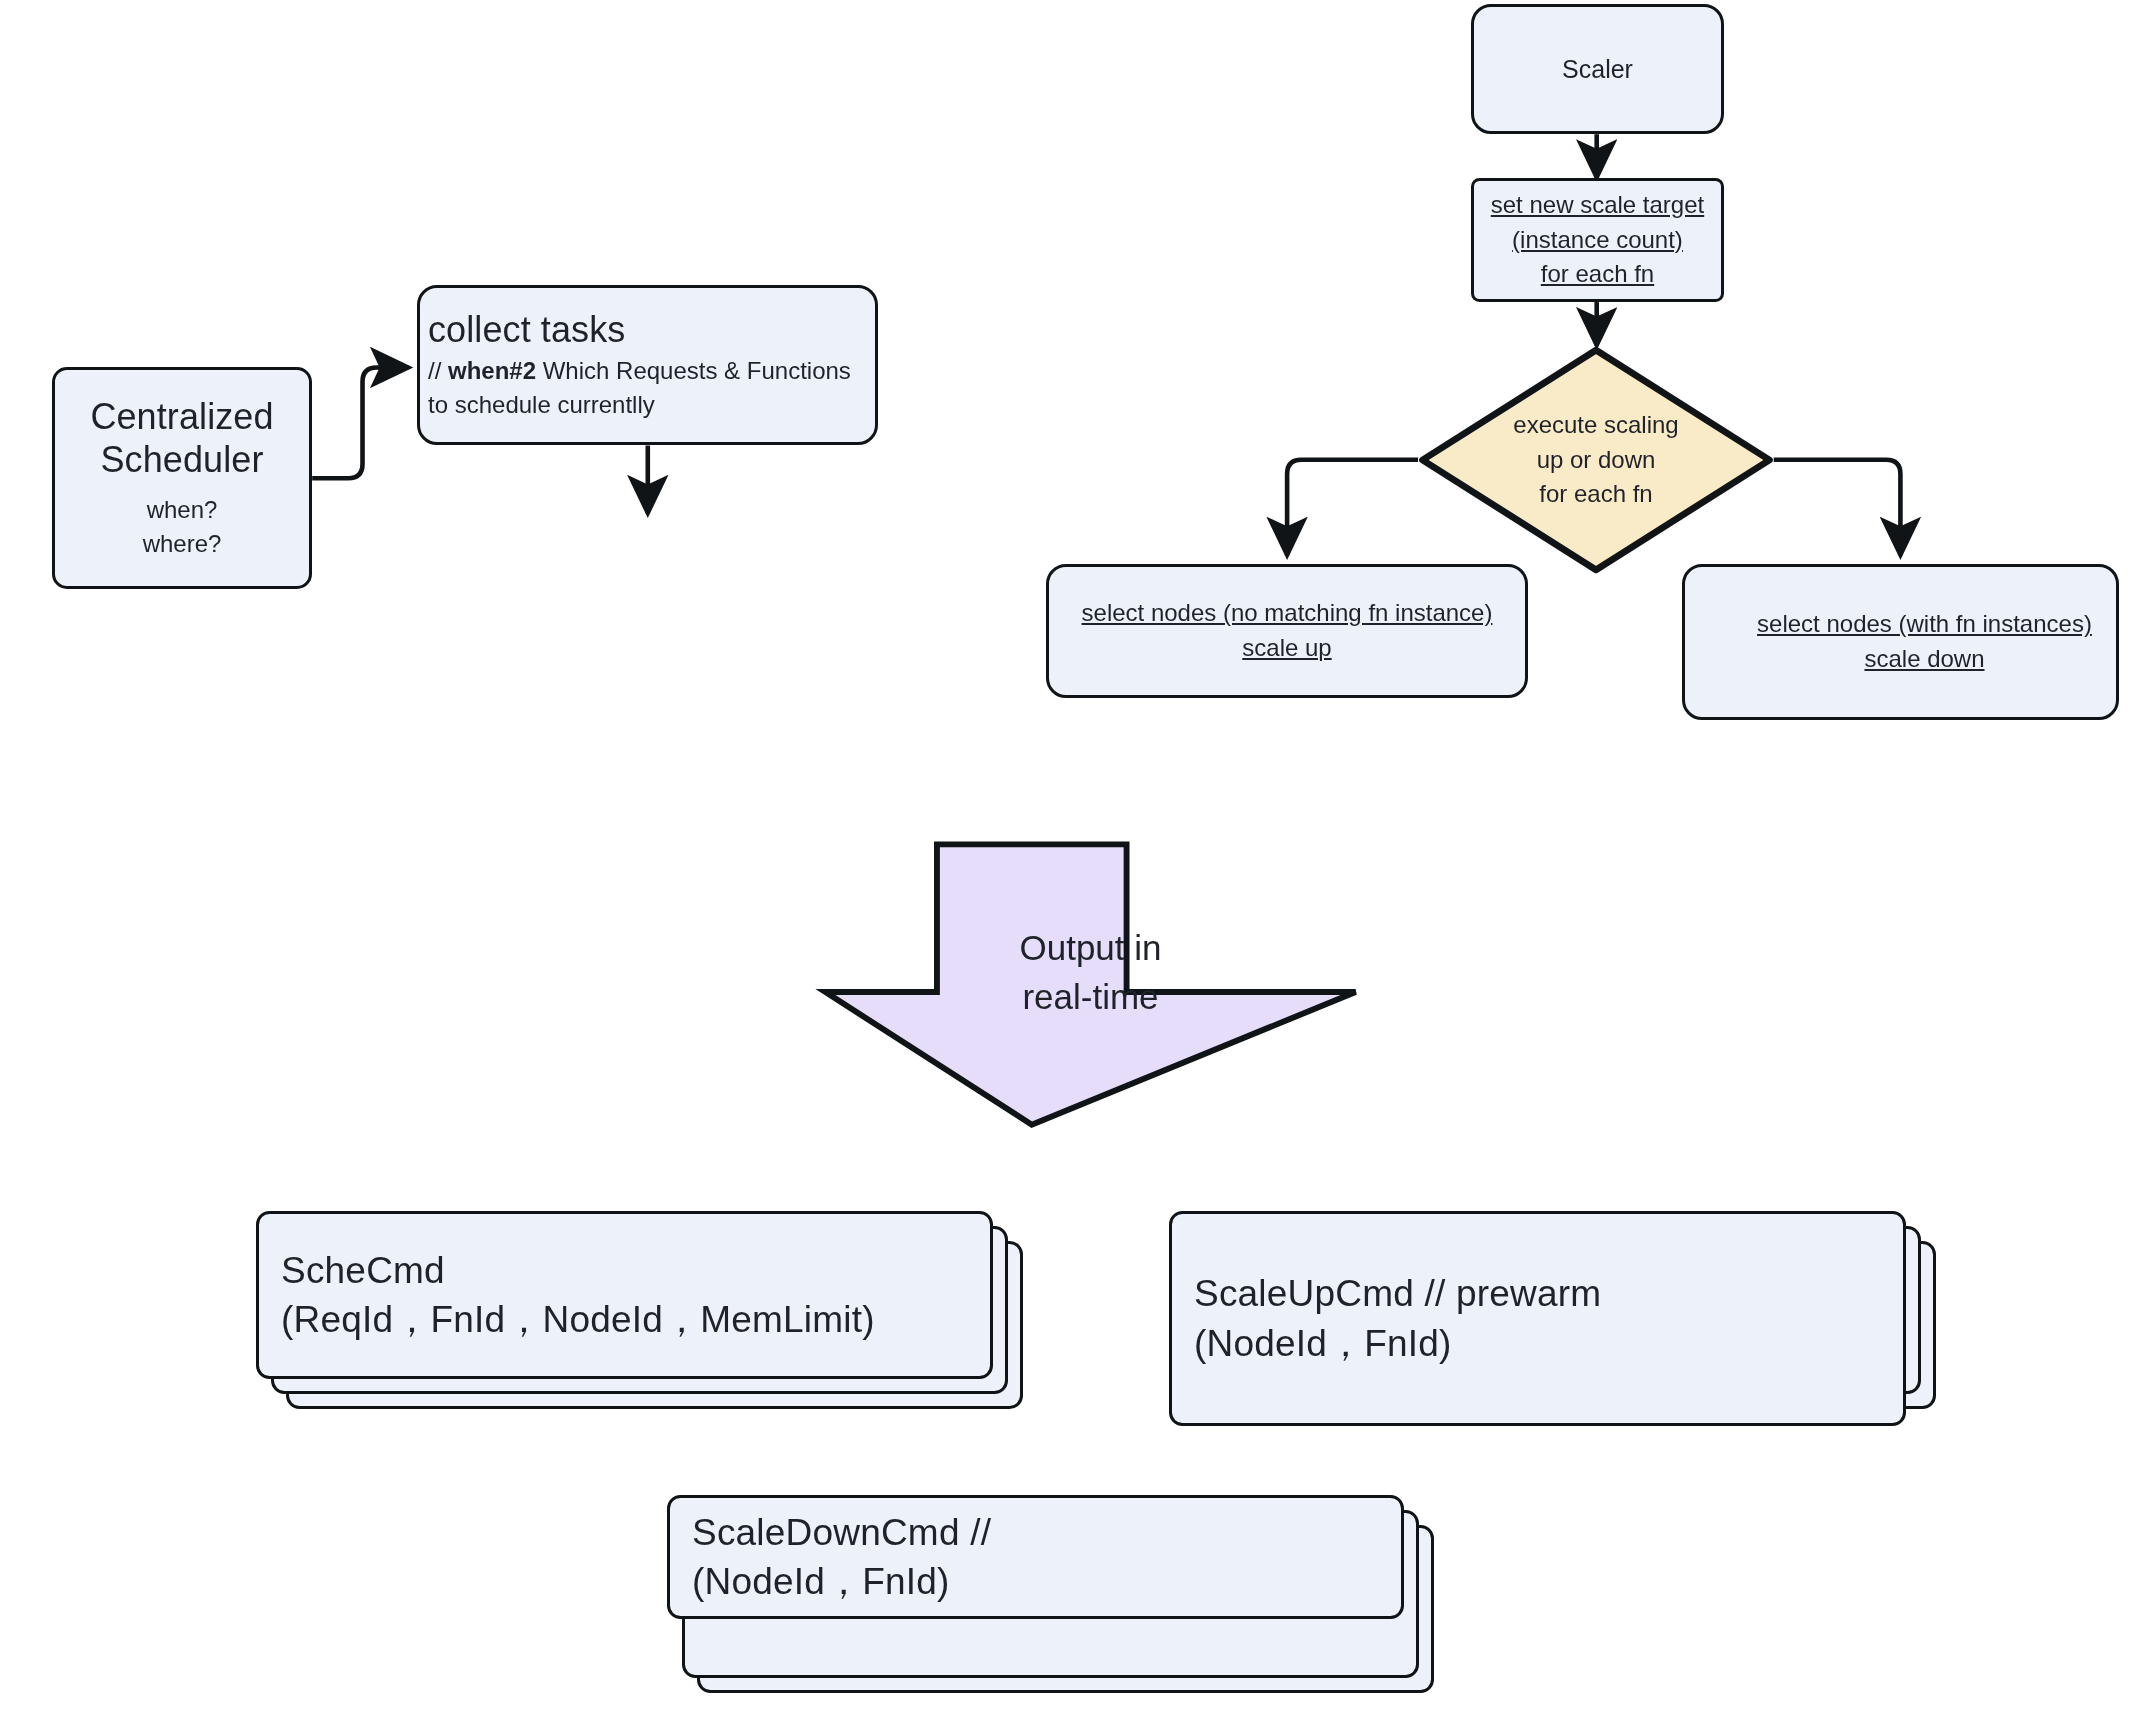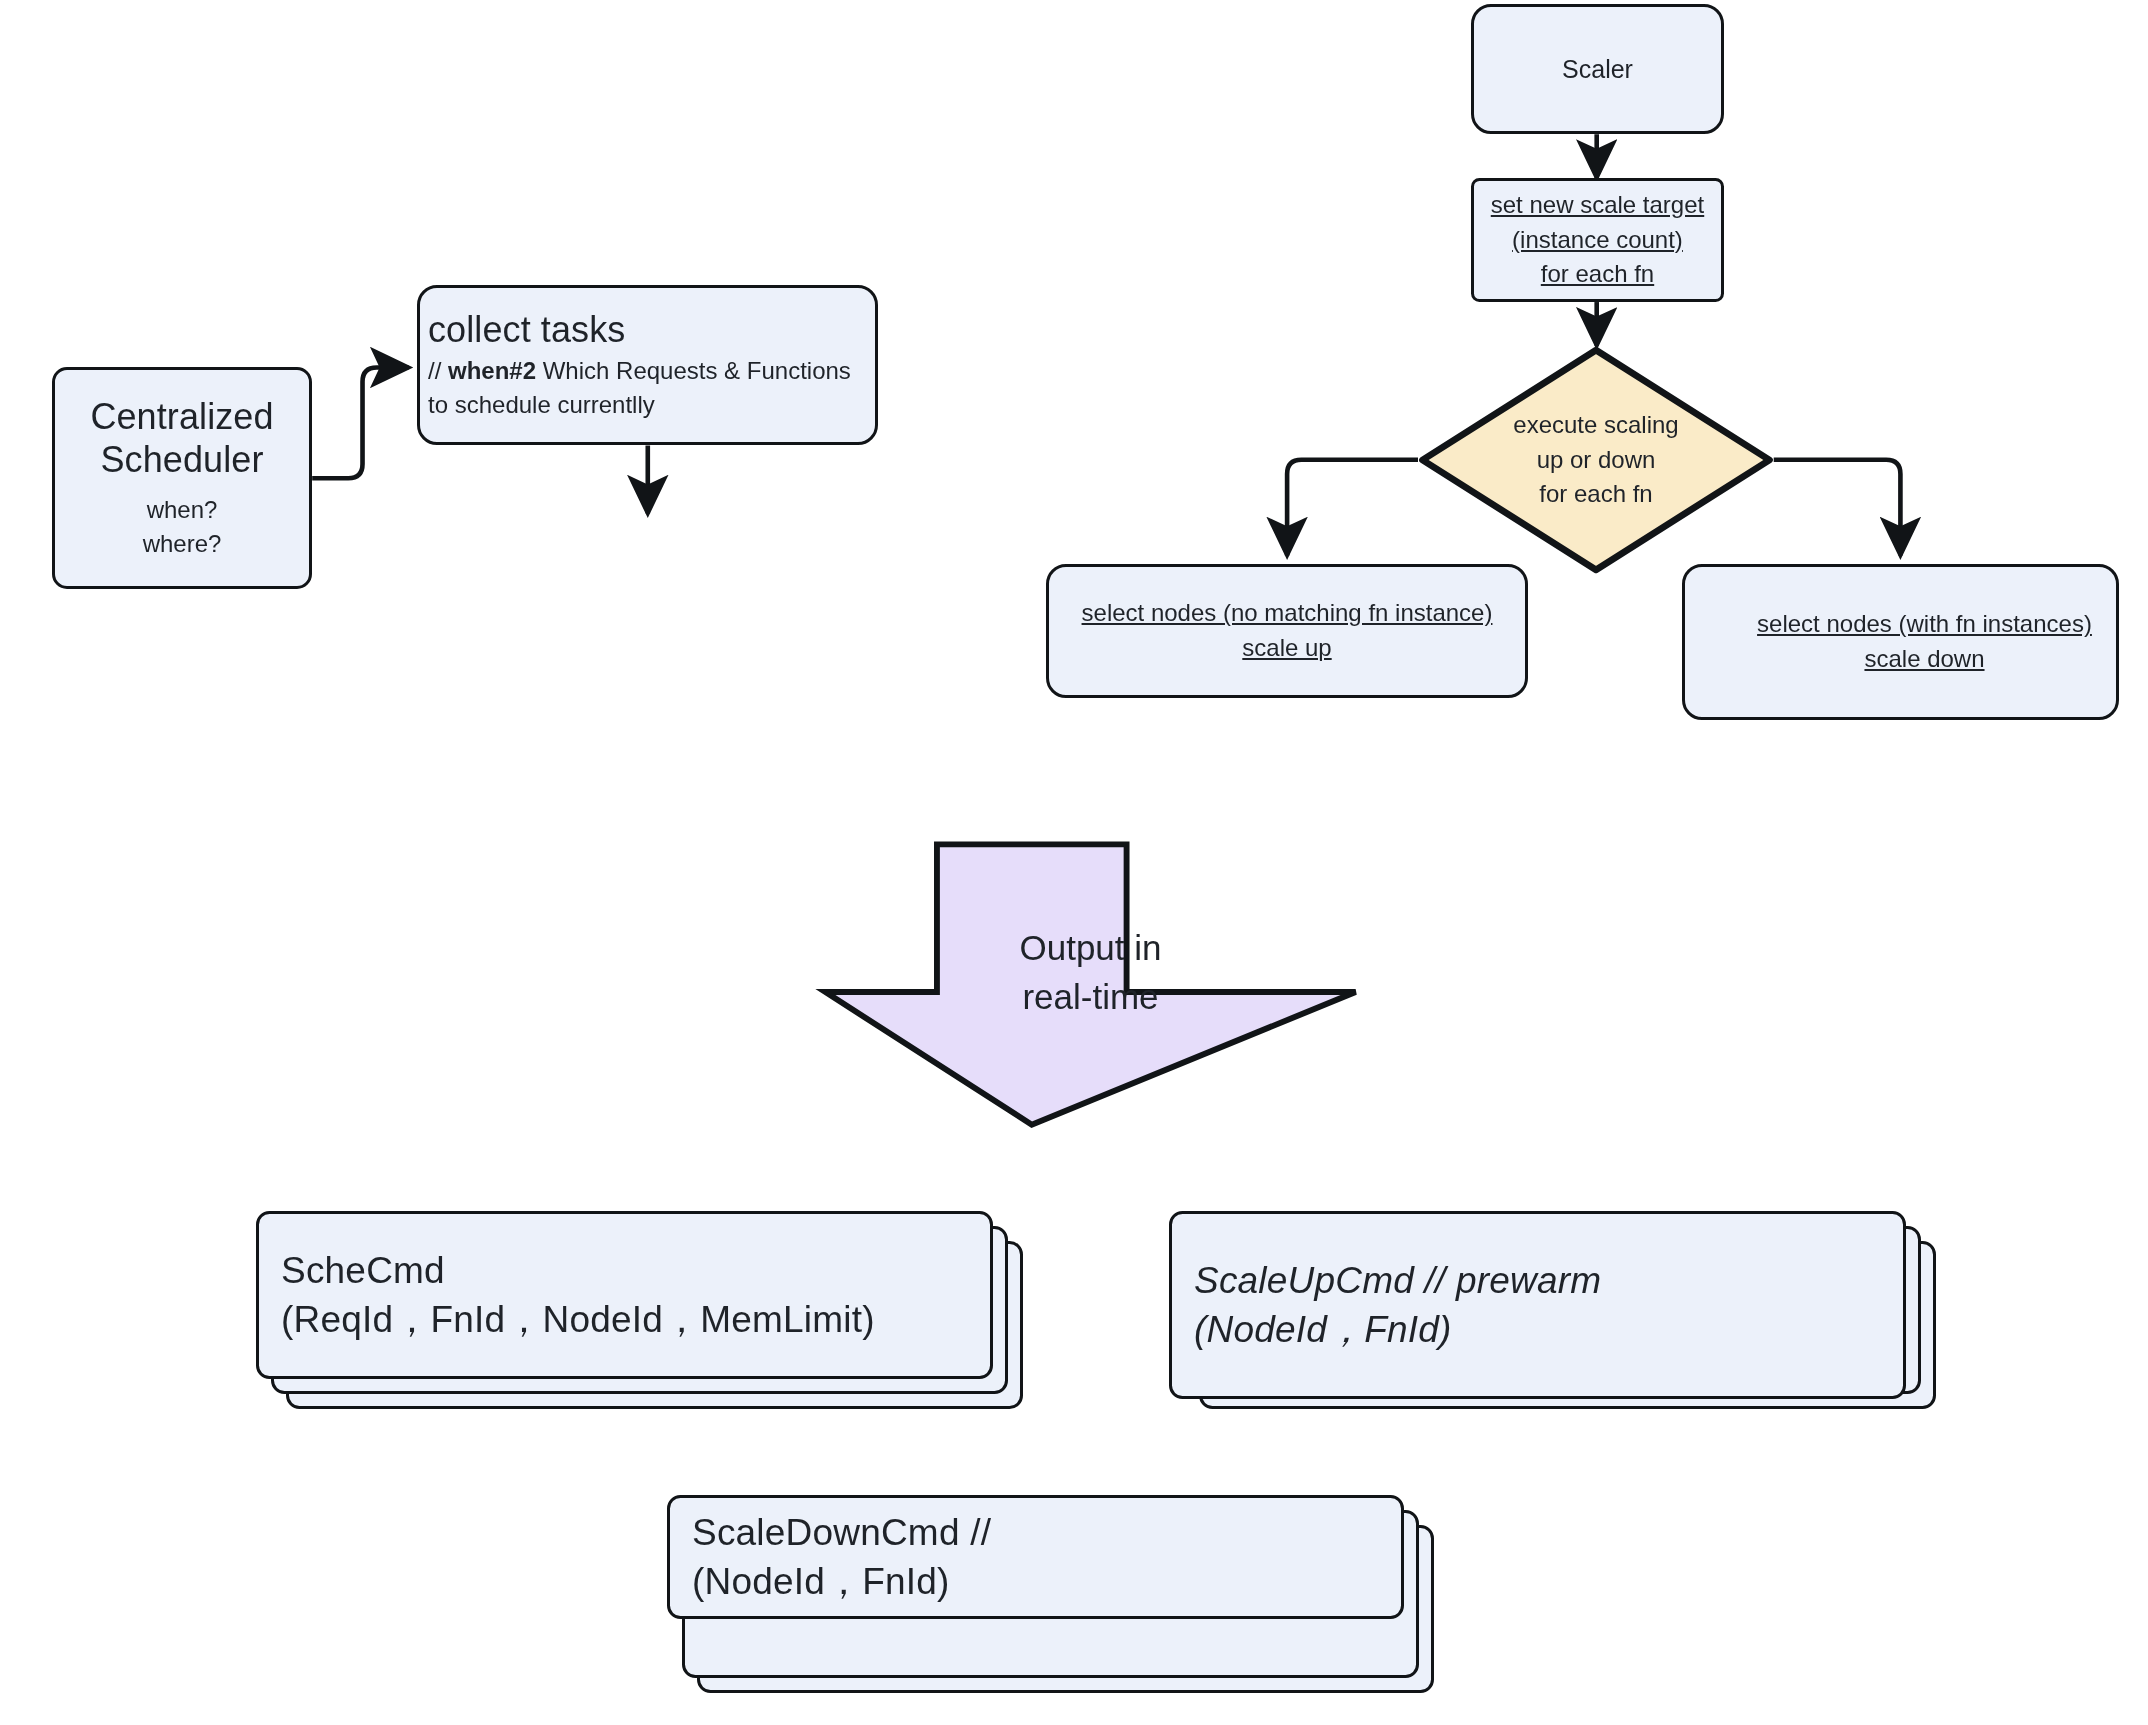--- a/index.html
+++ b/index.html
@@ -221,21 +221,21 @@
     <div class="layer mid" style="left:15px; top:15px; width:737px; height:168px;"></div>
     <div class="layer front" style="left:0px; top:0px; width:737px; height:168px;">
       <div class="t-card">ScheCmd</div>
       <div class="t-card">(ReqId，FnId，NodeId，MemLimit)</div>
     </div>
   </div>
 
   <div class="stack" style="left:1169px; top:1211px; width:797px; height:227px;">
     <div class="layer back" style="left:30px; top:30px; width:737px; height:168px;"></div>
     <div class="layer mid" style="left:15px; top:15px; width:737px; height:168px;"></div>
-    <div class="layer front" style="left:0px; top:0px; width:737px; height:188px;font-style:italic;">
+    <div class="layer front" style="left:0px; top:0px; width:737px; height:215px;">
       <div class="t-card">ScaleUpCmd // prewarm</div>
       <div class="t-card">(NodeId，FnId)</div>
     </div>
   </div>
 
   <div class="stack" style="left:667px; top:1495px; width:797px; height:227px;">
     <div class="layer back" style="left:30px; top:30px; width:737px; height:168px;"></div>
     <div class="layer mid" style="left:15px; top:15px; width:737px; height:168px;"></div>
     <div class="layer front" style="left:0px; top:0px; width:737px; height:124px;">
       <div class="t-card">ScaleDownCmd //</div>

